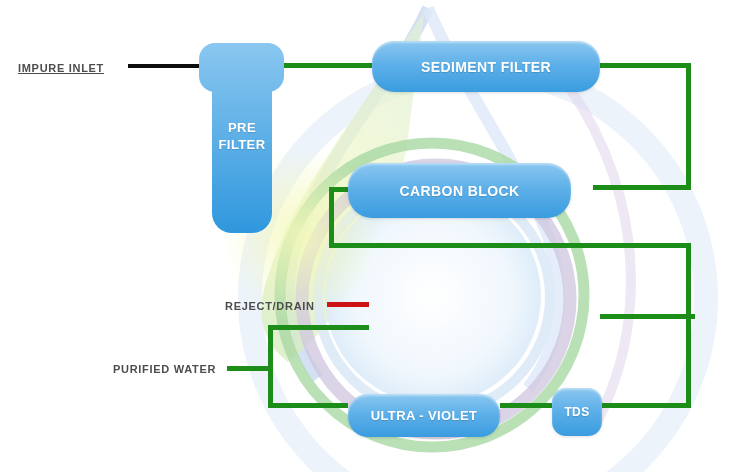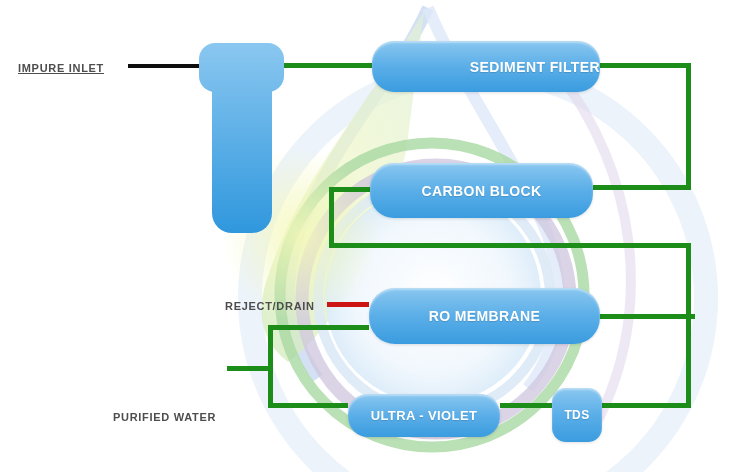--- a/index.html
+++ b/index.html
@@ -19,41 +19,41 @@
   
   .node{
     position:absolute;z-index:3;
     display:flex;align-items:center;justify-content:center;
     color:#ffffff;font-weight:bold;
     letter-spacing:0.4px;
     background:linear-gradient(180deg,var(--node-blue-top) 0%, #5cafe8 48%, var(--node-blue-bottom) 100%);
     box-shadow:inset 0 2px 2px rgba(255,255,255,0.40), 0 1px 3px rgba(0,0,0,0.12);
     text-shadow:0 1px 1px rgba(0,0,0,0.15);
   }
-  #node-sediment{left:372px;top:41px;width:228px;height:51px;border-radius:22px;font-size:14px;justify-content:flex-end;}
-  #node-carbon  {left:370px;top:163px;width:223px;height:55px;border-radius:24px;font-size:14px;}
+  #node-sediment{left:372px;top:41px;width:228px;height:51px;border-radius:22px;font-size:14px;}
+  #node-carbon  {left:348px;top:163px;width:223px;height:55px;border-radius:24px;font-size:14px;}
   #node-ro      {left:369px;top:288px;width:231px;height:56px;border-radius:26px;font-size:14px;}
   #node-uv      {left:348px;top:394px;width:152px;height:43px;border-radius:20px;font-size:13px;}
-  #node-tds     {left:552px;top:388px;width:50px;height:54px;border-radius:14px;font-size:12px;}
+  #node-tds     {left:552px;top:388px;width:50px;height:48px;border-radius:14px;font-size:12px;}
   
   #prefilter-svg{position:absolute;left:199px;top:43px;z-index:3;}
   #prefilter-label{
     position:absolute;left:207px;top:119px;width:70px;z-index:4;
     color:#fff;font-weight:bold;font-size:13px;line-height:17px;
     text-align:center;letter-spacing:0.4px;text-shadow:0 1px 1px rgba(0,0,0,0.15);
   }
   
   .edge-label{
     position:absolute;z-index:4;
     color:var(--label-gray);font-weight:bold;font-size:11px;
     letter-spacing:0.7px;white-space:nowrap;
   }
   #label-impure  {left:18px;top:62px;text-decoration:underline;}
   #label-reject  {left:225px;top:300px;text-align:right;}
-  #label-purified{left:113px;top:363px;margin-top:48px;}
+  #label-purified{left:113px;top:363px;}
 </style>
 </head>
 <body>
 
 <div id="stage">
 
   <svg class="watermark" width="746" height="472" viewBox="0 0 746 472" aria-hidden="true">
     <defs>
       <linearGradient id="leafG" x1="0" y1="1" x2="1" y2="0">
         <stop offset="0" stop-color="#cfe9b8"></stop>
@@ -109,29 +109,30 @@
   <svg id="prefilter-svg" width="86" height="191" viewBox="0 0 86 191">
     <defs>
       <linearGradient id="pfG" x1="0" y1="0" x2="0" y2="191" gradientUnits="userSpaceOnUse">
         <stop offset="0" stop-color="#8ac7f0"></stop>
         <stop offset="1" stop-color="#2f97dd"></stop>
       </linearGradient>
     </defs>
     <rect x="0" y="0" width="85" height="49" rx="16" fill="url(#pfG)"></rect>
     <rect x="13" y="14" width="60" height="176" rx="20" fill="url(#pfG)"></rect>
   </svg>
+  <div id="prefilter-label">
+    <div>PRE</div>
+    <div>FILTER</div>
+  </div>
 
   <div class="node" id="node-sediment">
     <span>SEDIMENT FILTER</span>
   </div>
   <div class="node" id="node-carbon">
     <span>CARBON BLOCK</span>
-  </div>
-  <div class="node" id="node-ro">
-    <span>RO MEMBRANE</span>
   </div>
   <div class="node" id="node-uv">
     <span>ULTRA - VIOLET</span>
   </div>
   <div class="node" id="node-tds">
     <span>TDS</span>
   </div>
 
   <div class="edge-label" id="label-impure">IMPURE INLET</div>
   <div class="edge-label" id="label-reject">REJECT/DRAIN</div>

